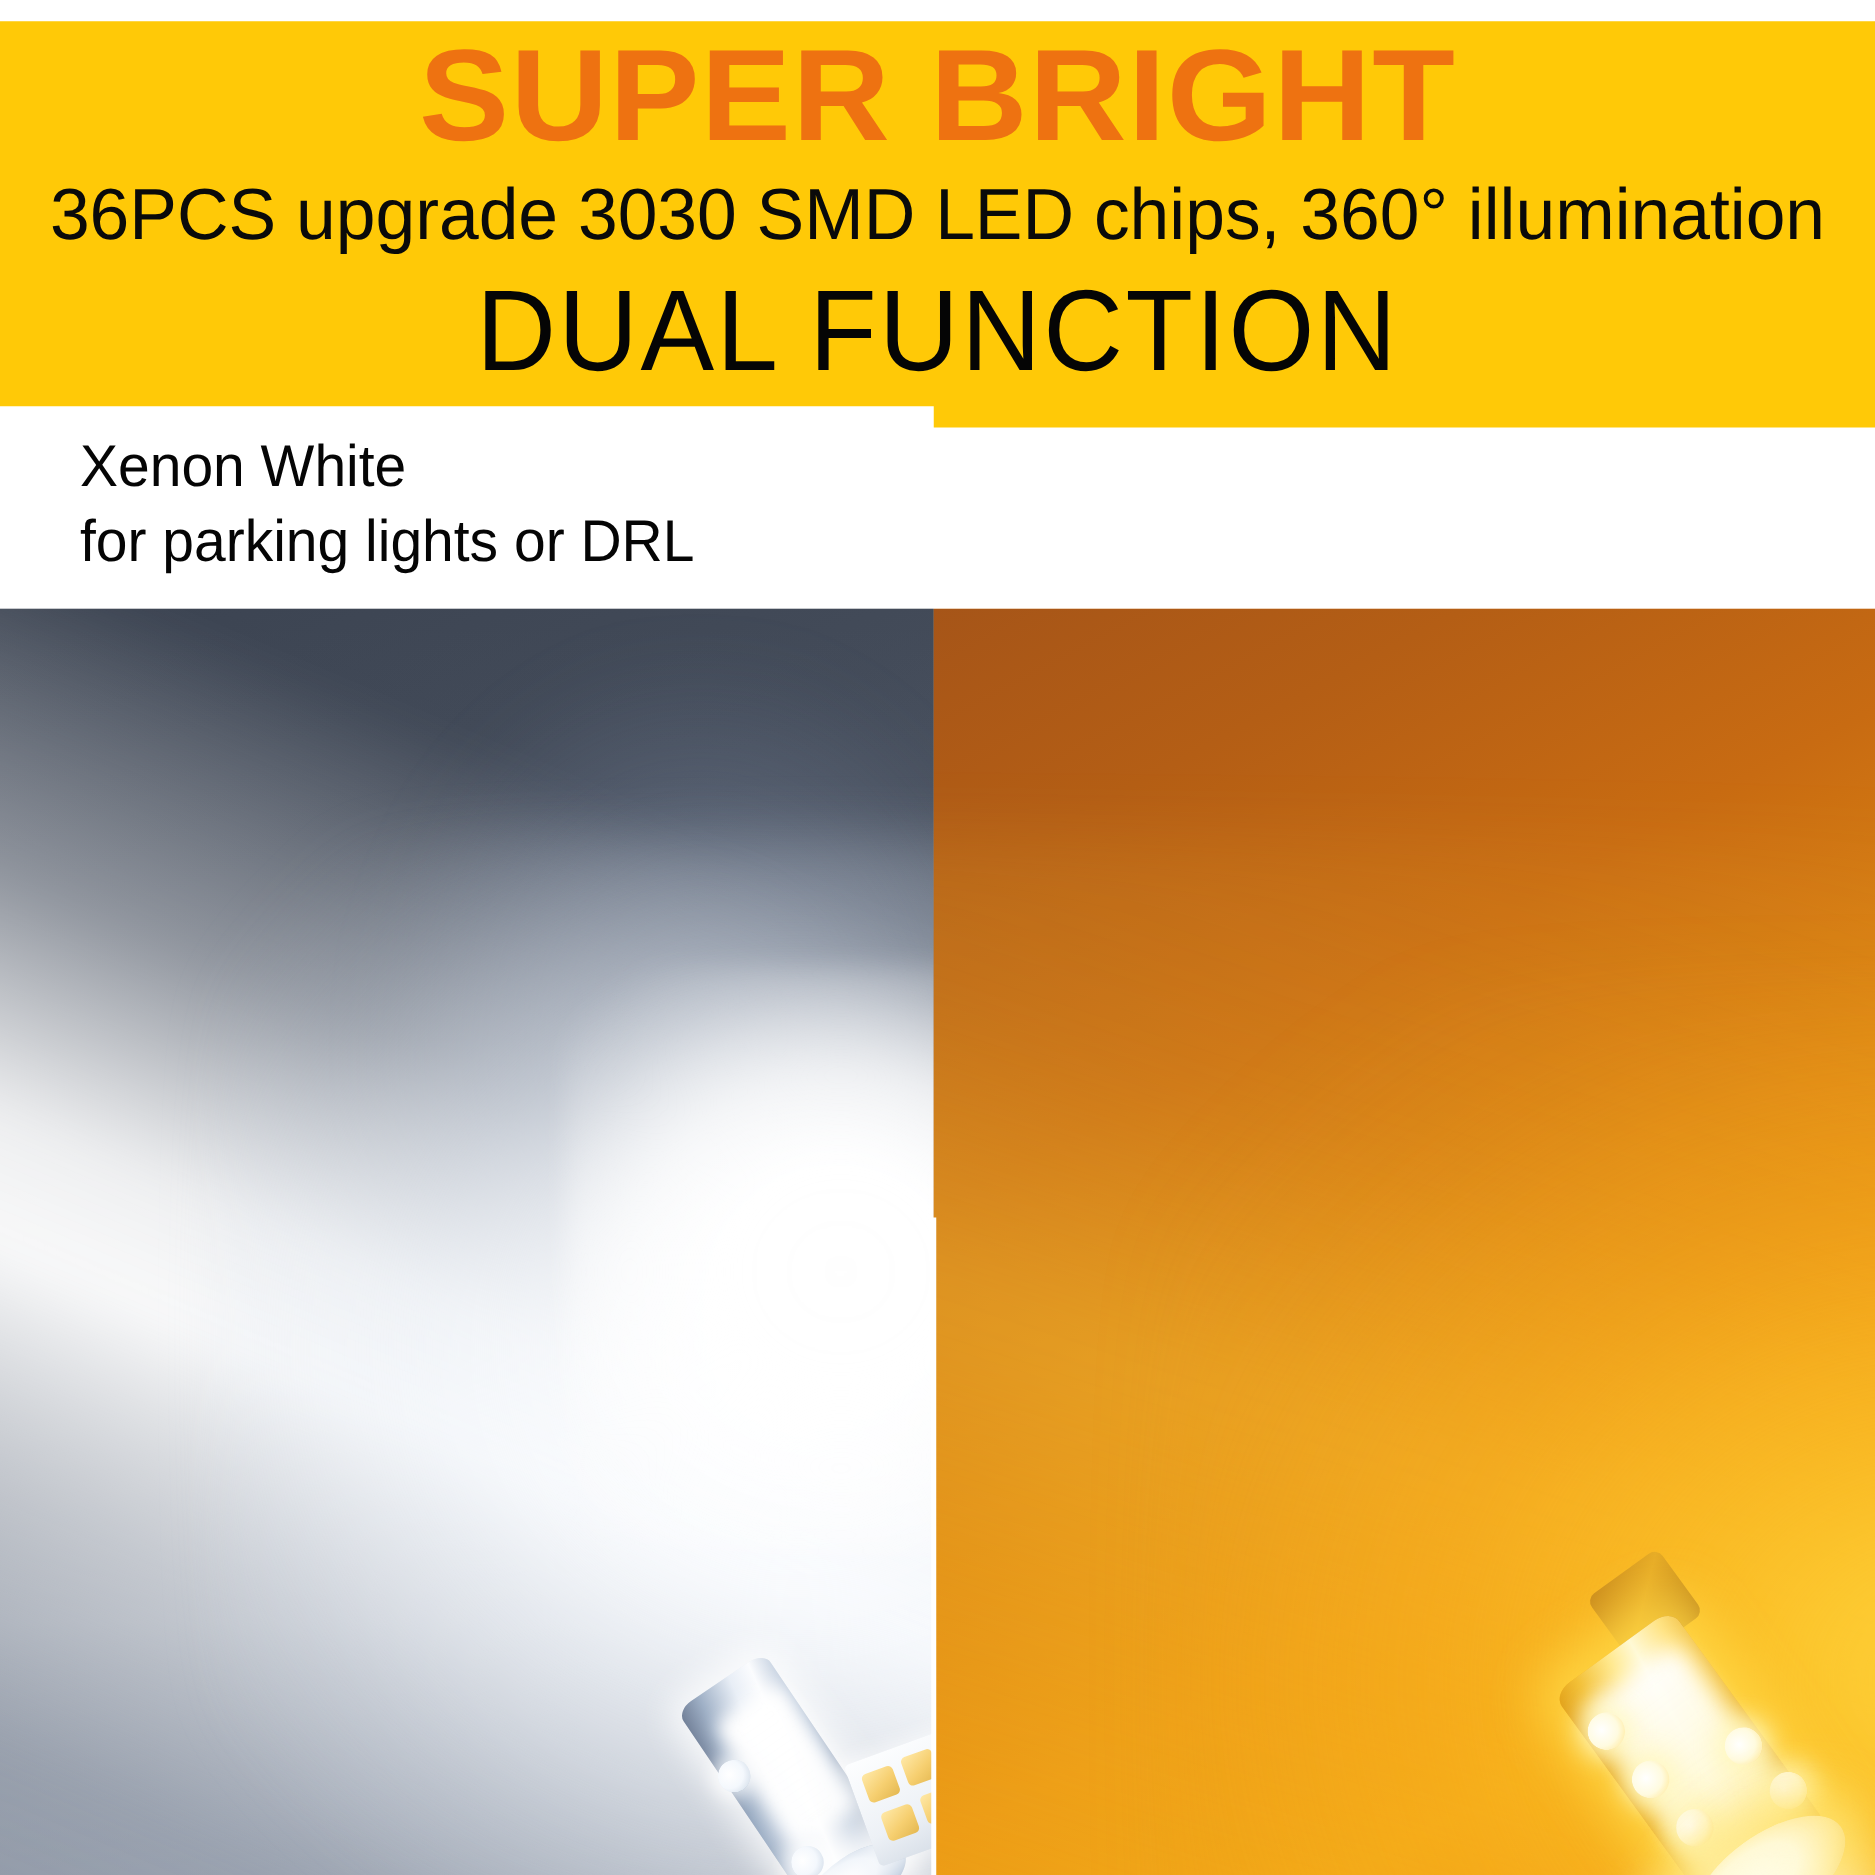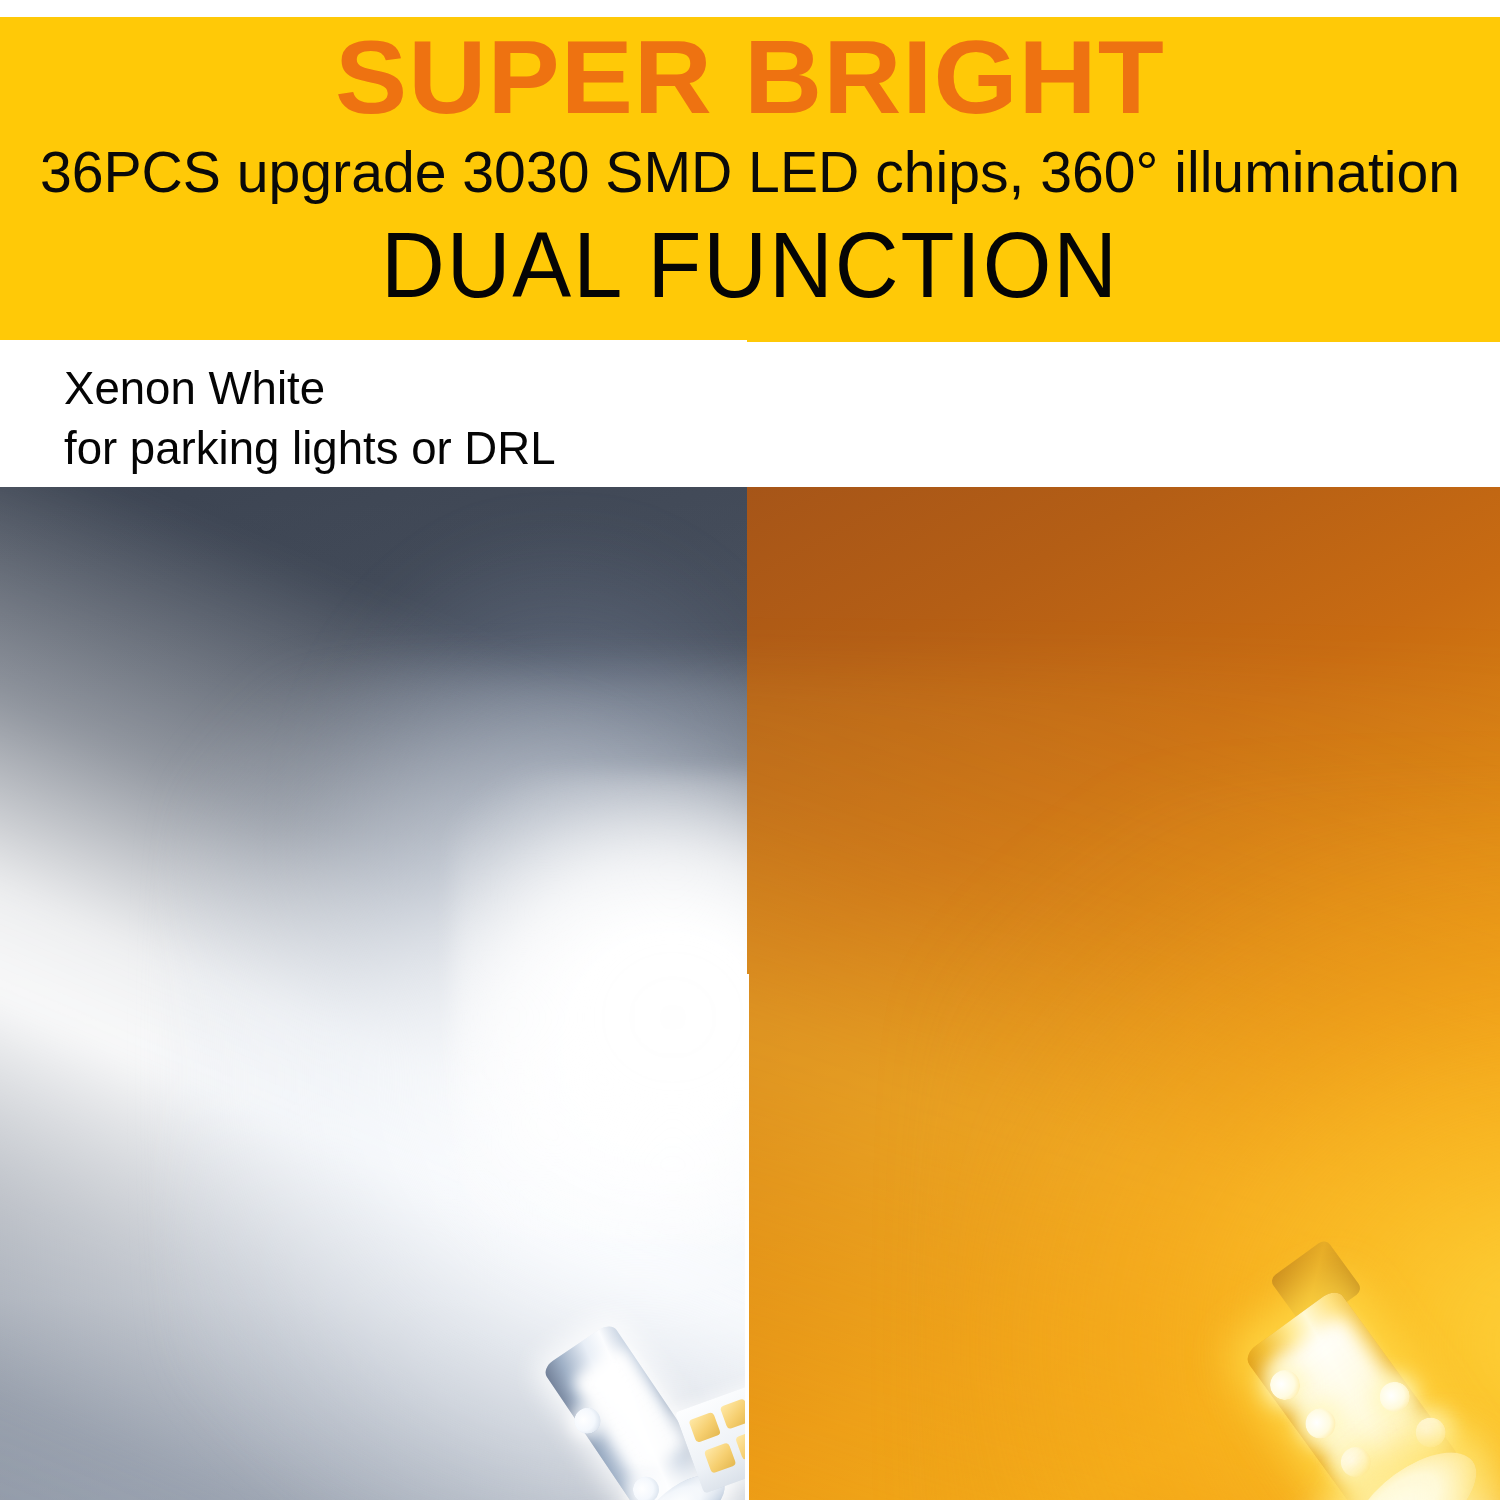--- a/index.html
+++ b/index.html
@@ -43,21 +43,21 @@
     font-weight:normal;
     font-size:92px;
     line-height:104px;
     letter-spacing:2px;
     color:#050505;
     transform:scaleX(0.96);
   }
 
   
   .labelband{
-    position:absolute;left:0;top:340px;width:1500px;height:162px;
+    position:absolute;left:0;top:325px;width:1500px;height:162px;
   }
   .label-left{
     position:absolute;left:0;top:0;width:747px;height:162px;
     background:#FFFFFF;
   }
   .label-right{
     position:absolute;left:747px;top:0;width:753px;height:155px;
     background:#F0A010;
   }
   .label-text{

